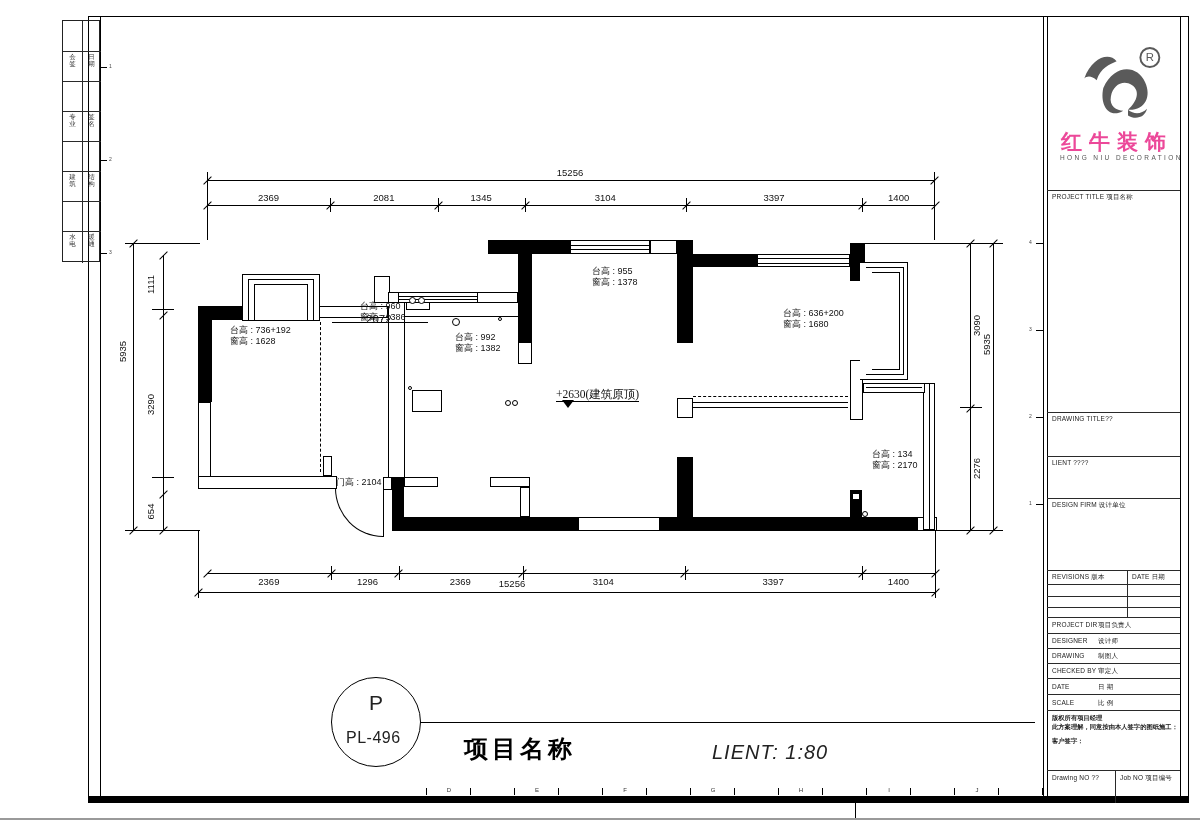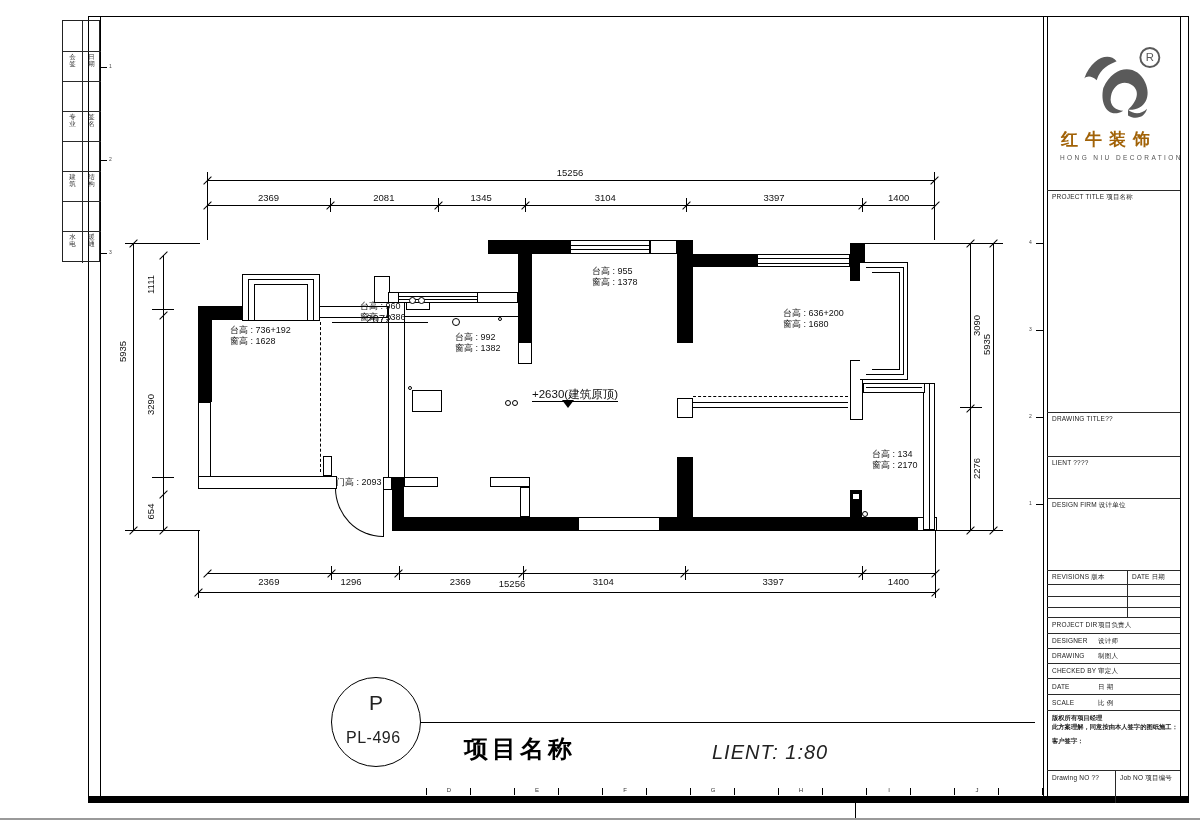--- a/index.html
+++ b/index.html
@@ -19,21 +19,21 @@
   .slash{width:11px;height:1px;background:#000;transform:rotate(-45deg);}
   .dim{font-size:9.5px;color:#111;white-space:nowrap;}
   .dimrot{transform:rotate(-90deg);}
   .ann{font-size:9px;line-height:11px;color:#111;white-space:nowrap;letter-spacing:0;}
   .ann2069{font-size:11.5px;color:#111;white-space:nowrap;}
   .tb-label{font-size:6.5px;letter-spacing:.2px;color:#1a1a1a;white-space:nowrap;}
   .tb-line{background:#2a2a2a;height:1px;}
   .tb-vline{background:#2a2a2a;width:1px;}
   .tiny{font-size:5px;color:#444;}
   .rletter{font-size:6px;color:#333;}
-  .brand-cn{font-size:17px;font-weight:bold;color:#a16207;letter-spacing:7px;white-space:nowrap;font-family:Liberation Serif, serif;}
+  .brand-cn{font-size:21px;font-weight:bold;color:#ec4899;letter-spacing:7px;white-space:nowrap;font-family:Liberation Serif, serif;}
   .brand-en{font-size:6.5px;color:#555;letter-spacing:2.4px;white-space:nowrap;}
   .ptitle{font-size:24px;font-weight:bold;color:#000;letter-spacing:4px;white-space:nowrap;}
   .pscale{font-size:20px;font-style:italic;color:#222;letter-spacing:1px;white-space:nowrap;}
   .pcirc-top{font-size:21px;color:#222;}
   .pcirc-bot{font-size:16px;color:#222;letter-spacing:.5px;}
   .tri{width:0;height:0;border-left:6px solid transparent;border-right:6px solid transparent;border-top:8px solid #000;}
   .underl{border-bottom:1px solid #000;padding-bottom:1px;}
   .copy{font-size:6.3px;font-weight:600;color:#1a1a1a;line-height:8.5px;white-space:nowrap;}
   .stripcell{font-size:6.5px;line-height:7px;width:8px;margin:2px auto 0;color:#333;text-align:center;word-break:break-all;}
 </style>
@@ -243,21 +243,21 @@
     <div class="abs dim" style="left: 873.642px; top: 192px; width: 50px; text-align: center;">1400</div>
     <div class="abs slash" style="left: 930px; top: 205px;"></div>
     <div class="abs hl" style="left: 207px; top: 180px; width: 727px;"></div>
     <div class="abs slash" style="left: 202px; top: 180px;"></div>
     <div class="abs slash" style="left: 929px; top: 180px;"></div>
     <div class="abs dim" style="left: 545px; top: 167px; width: 50px; text-align: center;">15256</div>
     <div class="abs hl" style="left: 207px; top: 573px; width: 728px;"></div>
     <div class="abs slash" style="left: 202px; top: 573px;"></div>
     <div class="abs dim" style="left: 243.881px; top: 576px; width: 50px; text-align: center;">2369</div>
     <div class="abs slash" style="left: 325.763px; top: 573px;"></div>
-    <div class="abs dim" style="left: 326px; top: 576px; width: 50px; text-align: center;">1296</div>
+    <div class="abs dim" style="left: 357px; top: 576px; width: 50px; ">1296</div>
     <div class="abs slash" style="left: 393.469px; top: 573px;"></div>
     <div class="abs dim" style="left: 435.35px; top: 576px; width: 50px; text-align: center;">2369</div>
     <div class="abs slash" style="left: 517.232px; top: 573px;"></div>
     <div class="abs dim" style="left: 578.312px; top: 576px; width: 50px; text-align: center;">3104</div>
     <div class="abs slash" style="left: 679.392px; top: 573px;"></div>
     <div class="abs dim" style="left: 748.126px; top: 576px; width: 50px; text-align: center;">3397</div>
     <div class="abs slash" style="left: 856.86px; top: 573px;"></div>
     <div class="abs dim" style="left: 873.43px; top: 576px; width: 50px; text-align: center;">1400</div>
     <div class="abs slash" style="left: 930px; top: 573px;"></div>
     <div class="abs hl" style="left: 198px; top: 592px; width: 737px;"></div>
@@ -307,22 +307,22 @@
     <div class="abs vl" style="left: 523px; top: 566px; height: 14px;"></div>
     <div class="abs vl" style="left: 685px; top: 566px; height: 14px;"></div>
     <div class="abs vl" style="left: 862px; top: 566px; height: 14px;"></div>
     <div class="abs ann" style="left: 230px; top: 325px;">台高 : 736+192<br>窗高 : 1628</div>
     <div class="abs ann" style="left: 360px; top: 301px;">台高 : 960<br>窗高 : 1386</div>
     <div class="abs ann2069" style="left: 366px; top: 313px;">2072</div>
     <div class="abs ann" style="left: 455px; top: 332px;">台高 : 992<br>窗高 : 1382</div>
     <div class="abs ann" style="left: 592px; top: 266px;">台高 : 955<br>窗高 : 1378</div>
     <div class="abs ann" style="left: 783px; top: 308px;">台高 : 636+200<br>窗高 : 1680</div>
     <div class="abs ann" style="left: 872px; top: 449px;">台高 : 134<br>窗高 : 2170</div>
-    <div class="abs ann" style="left: 336px; top: 477px;">门高 : 2093</div>
-    <div class="abs " style="left: 532px; top: 384px;"><span class="ann2069 underl">+2630(建筑原顶)</span></div>
+    <div class="abs ann" style="left: 336px; top: 477px;">门高 : 2104</div>
+    <div class="abs " style="left: 556px; top: 384px; font-family: Liberation Serif, serif;"><span class="ann2069 underl">+2630(建筑原顶)</span></div>
     <div class="abs tri" style="left: 562px; top: 400px;"></div>
   </div>
 
 <div class="abs hl" style="left:331px;top:722px;width:704px;"></div>
 <div class="abs circle" style="left:331px;top:677px;width:90px;height:90px;"></div>
 <div class="abs pcirc-top" style="left:369px;top:691px;">P</div>
 <div class="abs pcirc-bot" style="left:346px;top:729px;">PL-496</div>
 <div class="abs ptitle" style="left:464px;top:733px;">项目名称</div>
 <div class="abs pscale" style="left:712px;top:741px;">LIENT:  1:80</div>
 

